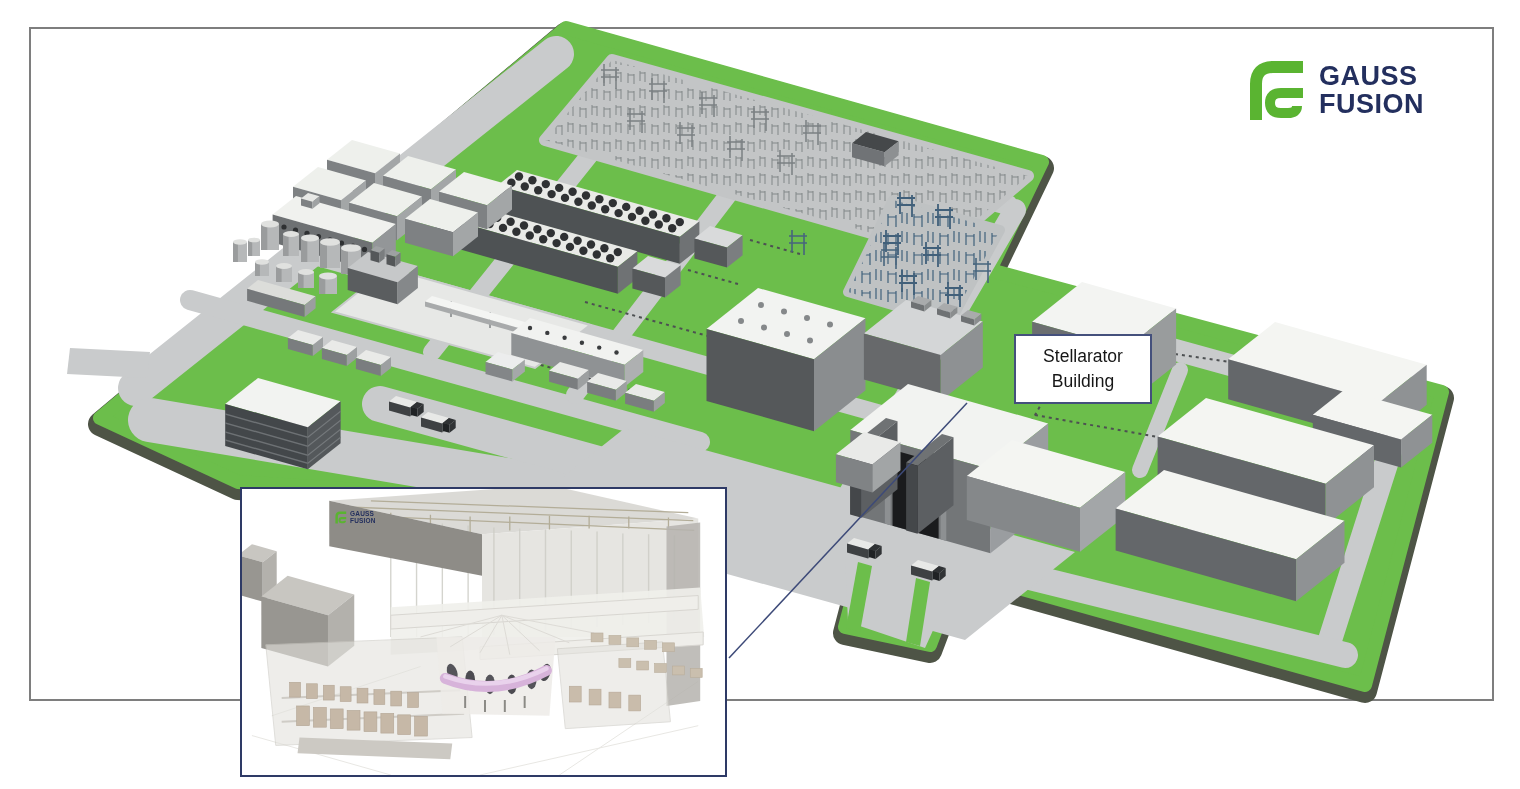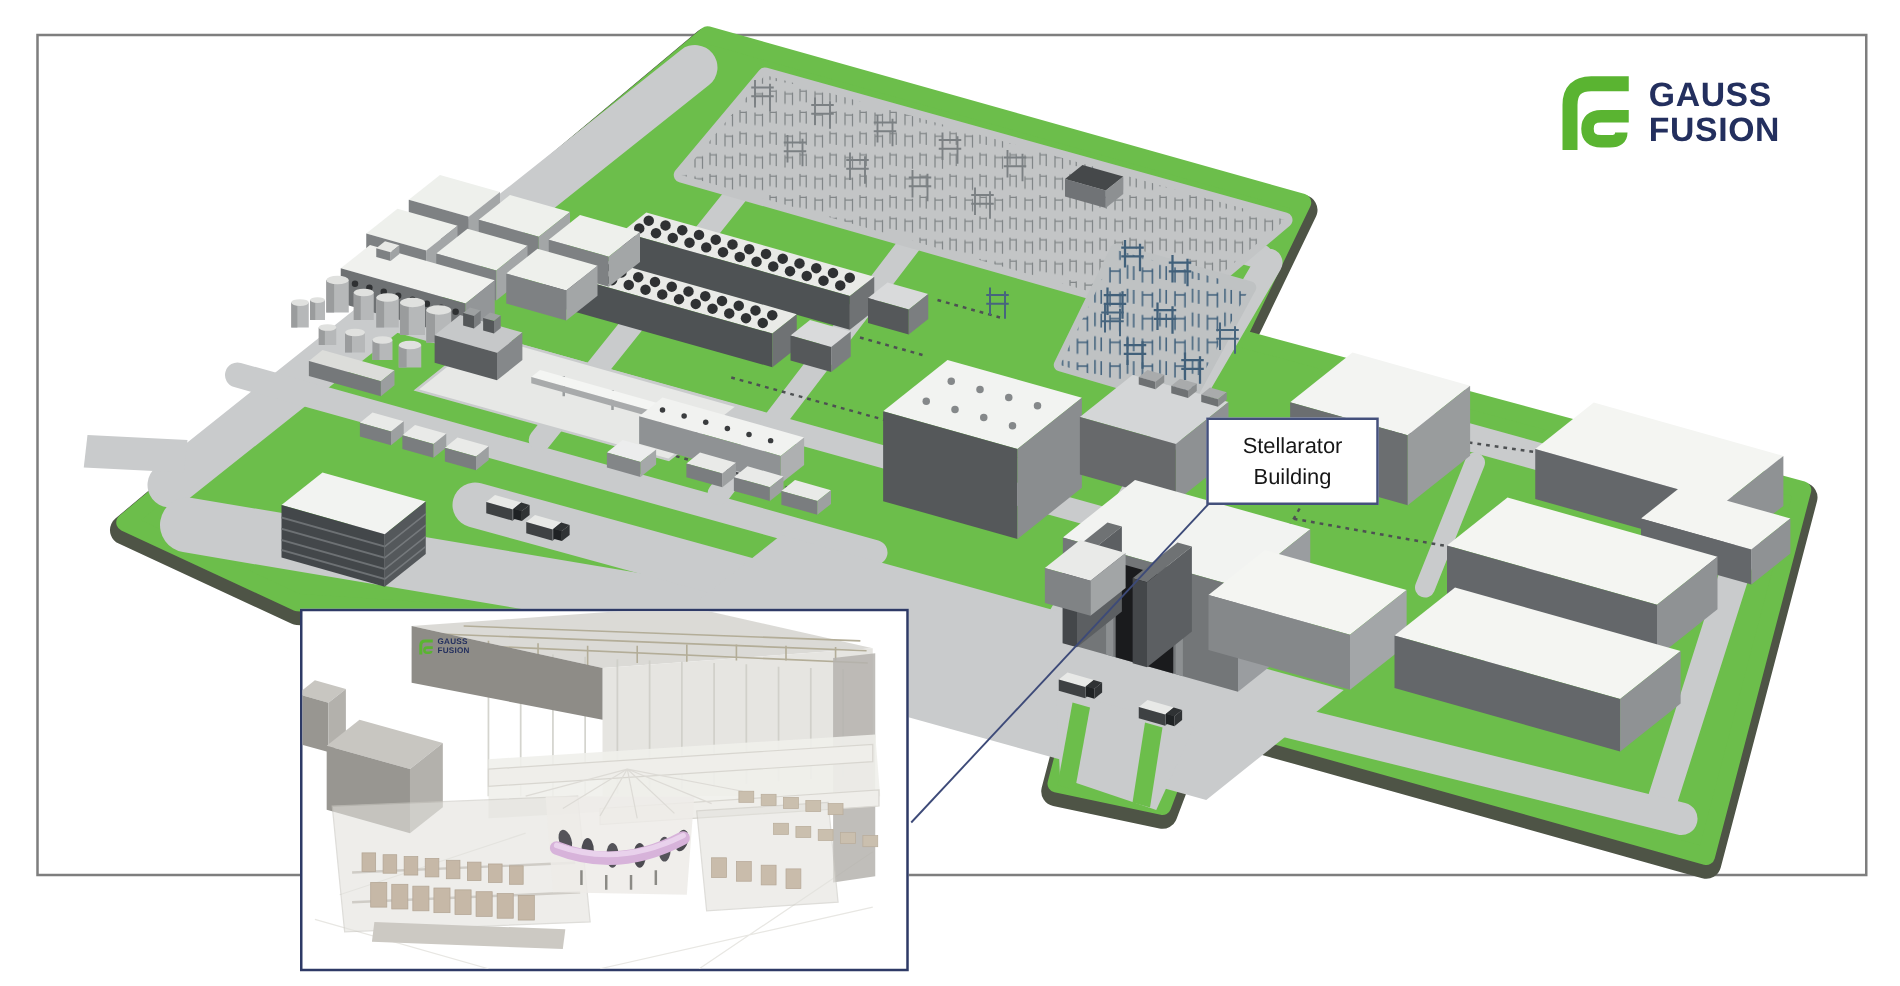--- a/index.html
+++ b/index.html
@@ -2,21 +2,21 @@
 <html><head>
 <meta charset="utf-8">
 <style>
   html,body{margin:0;padding:0;background:#ffffff;font-family:"Liberation Sans",sans-serif;}
   .stage{position:relative;width:1520px;height:789px;background:#fff;overflow:hidden;}
   .frame{position:absolute;left:29px;top:27px;width:1465px;height:674px;border:2px solid #7e7e7e;box-sizing:border-box;z-index:1;}
   .site-svg{position:absolute;left:0;top:0;width:1520px;height:789px;z-index:2;}
   .logo{position:absolute;left:1243px;top:58px;display:flex;align-items:center;gap:12px;z-index:4;}
   .logo .mark{width:64px;height:64px;}
   .logo .words{display:flex;flex-direction:column;font-weight:700;font-size:27px;line-height:28px;letter-spacing:.5px;color:#232f5e;}
-  .callout{position:absolute;left:965px;top:334px;width:138px;height:70px;background:#fff;border:2px solid #44507c;box-sizing:border-box;display:flex;flex-direction:column;align-items:center;justify-content:center;z-index:5;font-size:17.5px;line-height:25px;color:#161616;z-index:5;}
+  .callout{position:absolute;left:1014px;top:334px;width:138px;height:70px;background:#fff;border:2px solid #44507c;box-sizing:border-box;display:flex;flex-direction:column;align-items:center;justify-content:center;z-index:5;font-size:17.5px;line-height:25px;color:#161616;z-index:5;}
   .inset{position:absolute;left:240px;top:487px;width:487px;height:290px;background:#fff;border:2px solid #2e3a66;box-sizing:border-box;z-index:6;}
   .inset svg{display:block;width:100%;height:100%;}
   .inset .mini-logo{position:absolute;left:92px;top:22px;display:flex;align-items:center;gap:3px;}
   .inset .mini-logo svg{width:13px;height:13px;}
   .inset .mini-words{display:flex;flex-direction:column;font-weight:700;font-size:6.5px;line-height:6.5px;letter-spacing:.2px;color:#232f5e;}
   .hidden-defs{position:absolute;width:0;height:0;}
 </style>
 </head>
 <body>
 

